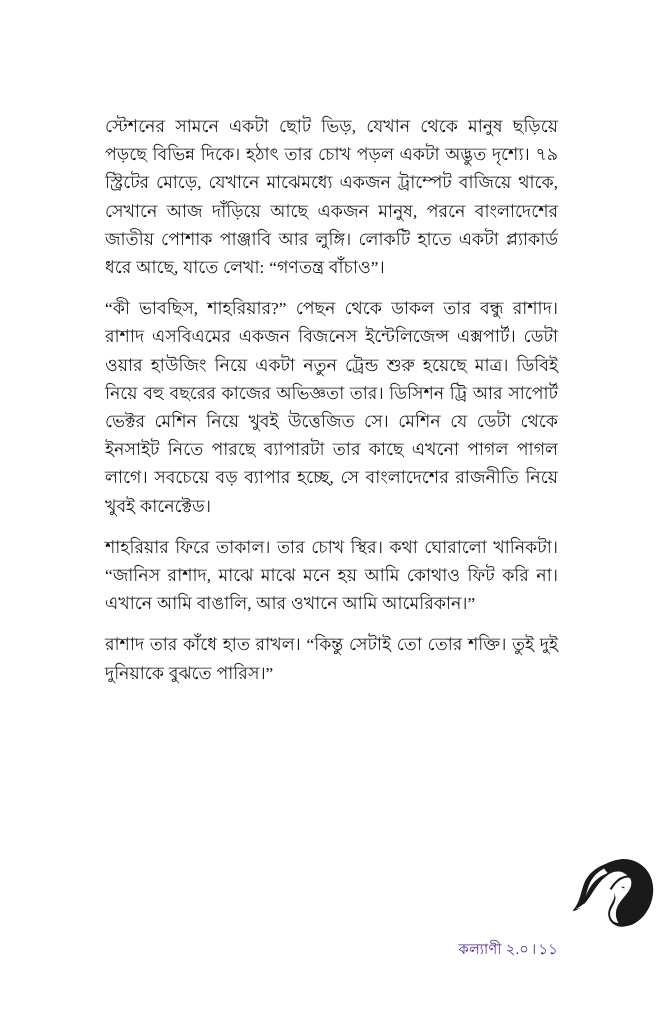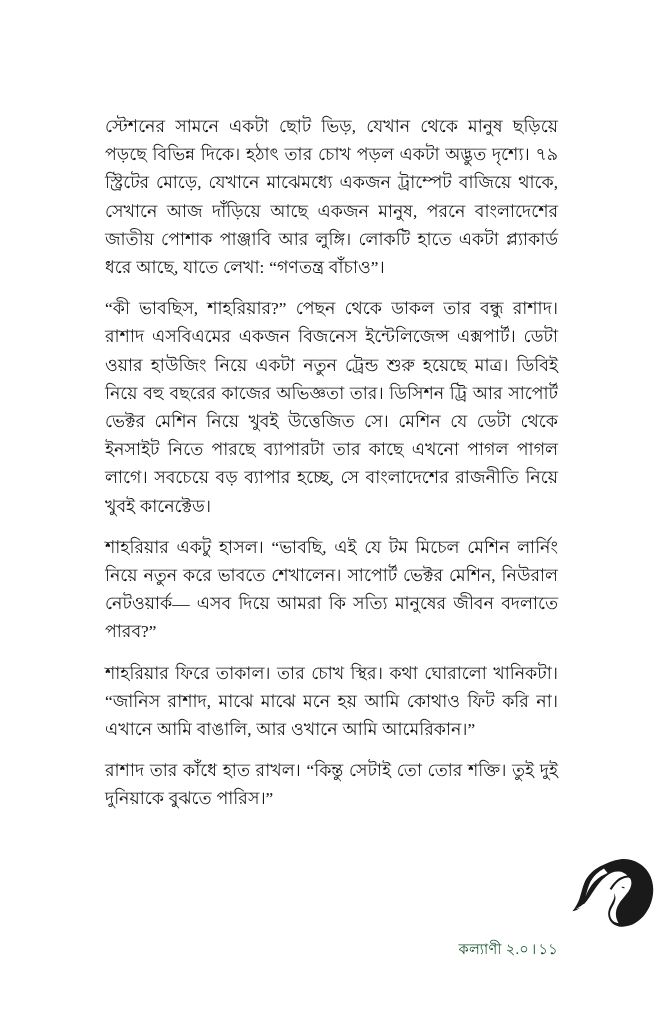--- a/index.html
+++ b/index.html
@@ -56,36 +56,35 @@
     height: 100%;
   }
   .footer {
     position: absolute;
     left: 105px;
     top: 939px;
     width: 453px;
     text-align: right;
     font-size: 14.5px;
     line-height: 20px;
-    color: #14532d;
+    color: #4c1d95;
     letter-spacing: 0.3px;
   }
   .footer .sep {
     padding: 0 2px;
   }
 </style>
 </head>
 <body>
 
 <div class="page">
 
   <div class="text-block">
     <p class="para">স্টেশনের সামনে একটা ছোট ভিড়, যেখান থেকে মানুষ ছড়িয়ে পড়ছে বিভিন্ন দিকে। হঠাৎ তার চোখ পড়ল একটা অদ্ভুত দৃশ্যে। ৭৯ স্ট্রিটের মোড়ে, যেখানে মাঝেমধ্যে একজন ট্রাম্পেট বাজিয়ে থাকে, সেখানে আজ দাঁড়িয়ে আছে একজন মানুষ, পরনে বাংলাদেশের জাতীয় পোশাক পাঞ্জাবি আর লুঙ্গি। লোকটি হাতে একটা প্ল্যাকার্ড ধরে আছে, যাতে লেখা: “গণতন্ত্র বাঁচাও”।</p>
     <p class="para">“কী ভাবছিস, শাহরিয়ার?” পেছন থেকে ডাকল তার বন্ধু রাশাদ। রাশাদ এসবিএমের একজন বিজনেস ইন্টেলিজেন্স এক্সপার্ট। ডেটা ওয়ার হাউজিং নিয়ে একটা নতুন ট্রেন্ড শুরু হয়েছে মাত্র। ডিবিই নিয়ে বহু বছরের কাজের অভিজ্ঞতা তার। ডিসিশন ট্রি আর সাপোর্ট ভেক্টর মেশিন নিয়ে খুবই উত্তেজিত সে। মেশিন যে ডেটা থেকে ইনসাইট নিতে পারছে ব্যাপারটা তার কাছে এখনো পাগল পাগল লাগে। সবচেয়ে বড় ব্যাপার হচ্ছে, সে বাংলাদেশের রাজনীতি নিয়ে খুবই কানেক্টেড।</p>
-    <p class="para">শাহরিয়ার একটু হাসল। “ভাবছি, এই যে টম মিচেল মেশিন লার্নিং নিয়ে নতুন করে ভাবতে শেখালেন। সাপোর্ট ভেক্টর মেশিন, নিউরাল নেটওয়ার্ক— এসব দিয়ে আমরা কি সত্যি মানুষের জীবন বদলাতে পারব?”</p>
     <p class="para">শাহরিয়ার ফিরে তাকাল। তার চোখ স্থির। কথা ঘোরালো খানিকটা। “জানিস রাশাদ, মাঝে মাঝে মনে হয় আমি কোথাও ফিট করি না। এখানে আমি বাঙালি, আর ওখানে আমি আমেরিকান।”</p>
     <p class="para">রাশাদ তার কাঁধে হাত রাখল। “কিন্তু সেটাই তো তোর শক্তি। তুই দুই দুনিয়াকে বুঝতে পারিস।”</p>
 
   </div>
 
   <div class="ornament">
     <svg viewBox="0 0 93 88" xmlns="http://www.w3.org/2000/svg" aria-hidden="true">
 
       <path fill="#1a1a1a" d="
         M50.5,3.2

